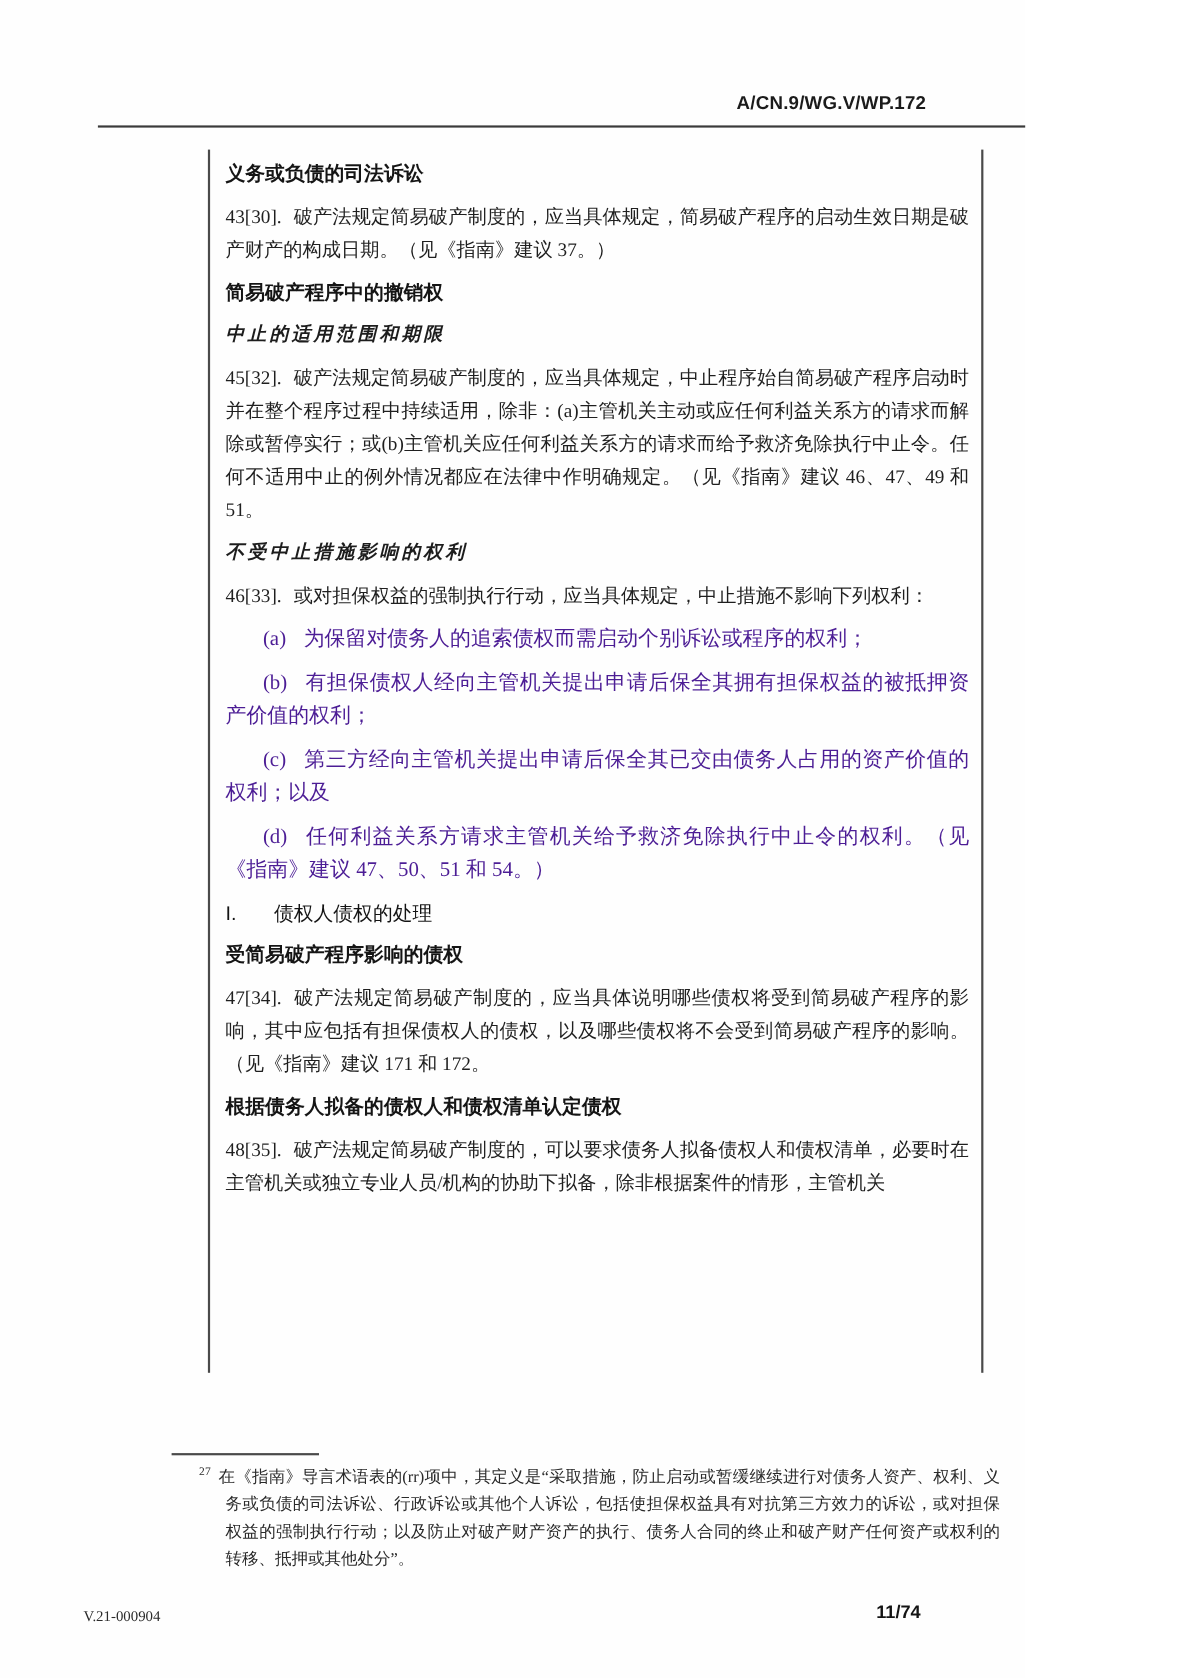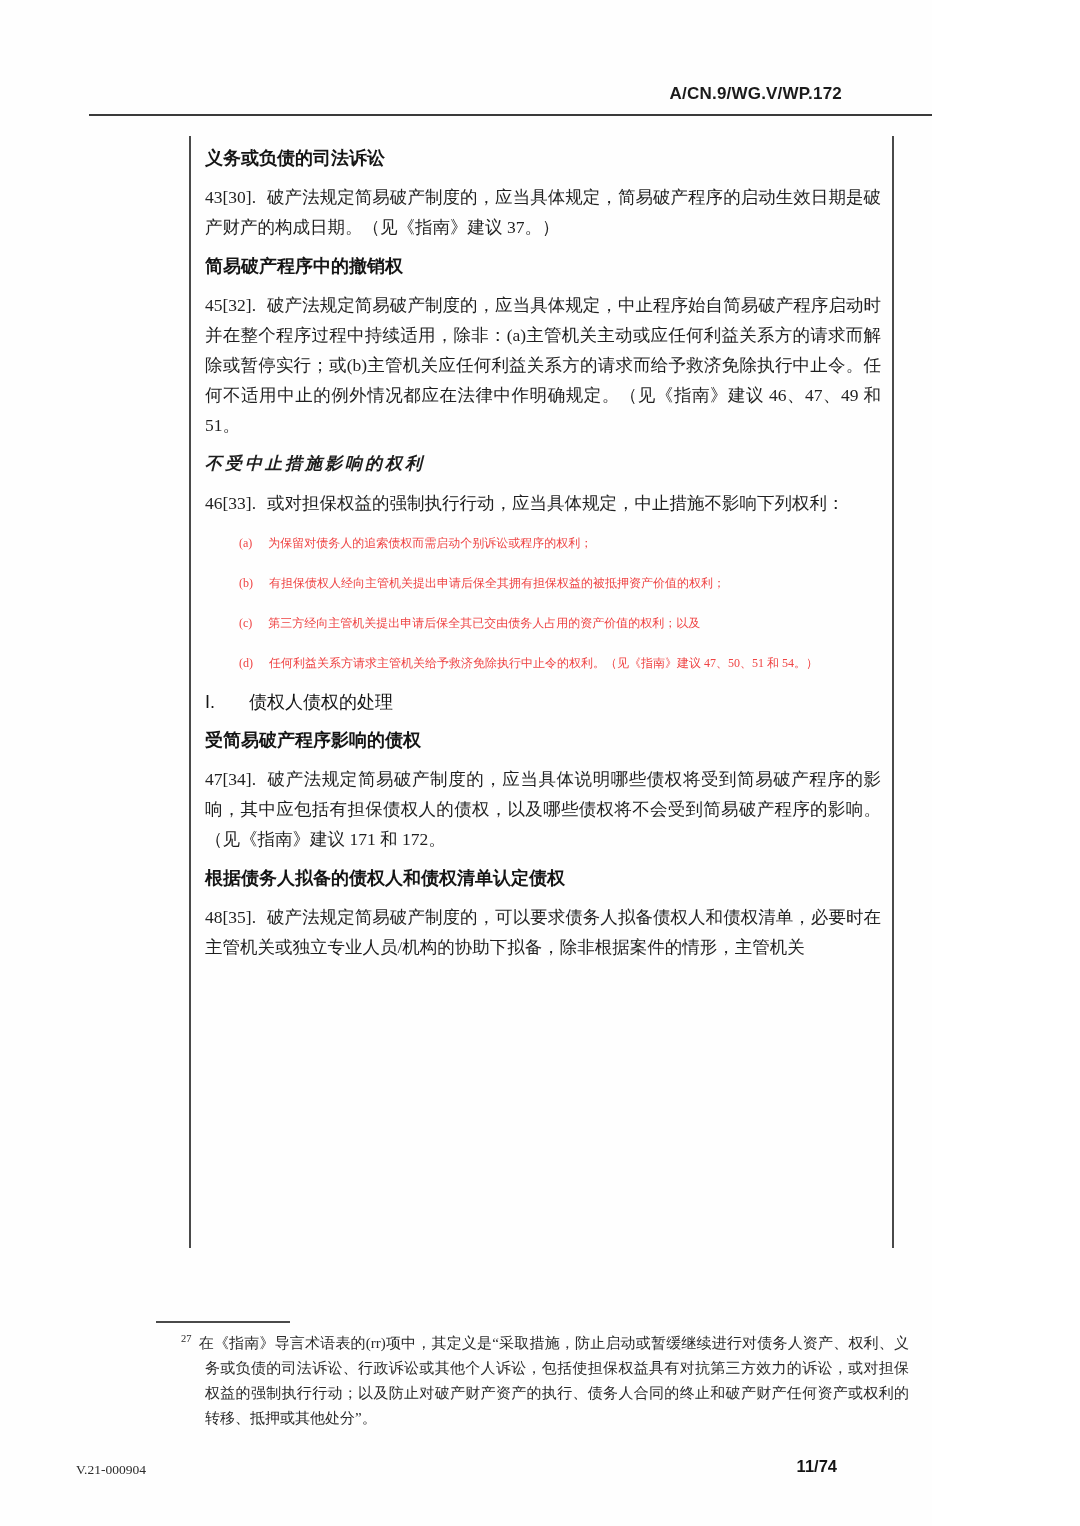--- a/index.html
+++ b/index.html
@@ -81,24 +81,24 @@
   .sh .sh-num { display: inline-block; width: 44px; }
   .para {
     font-size: 17.5px;
     line-height: 30px;
     text-align: justify;
     color: #1f1f1f;
     margin: 0 0 10px 0;
   }
   .para .pnum { margin-right: 11px; }
   .li {
-    font-size: 12px;
+    font-size: 19px;
     line-height: 30px;
     text-align: justify;
-    color: #ef4444;
+    color: #4c1d95;
     margin: 0 0 10px 0;
     text-indent: 34px;
   }
   .li .lmark { margin-right: 16px; }
 
   .footnote-rule {
     position: absolute;
     left: 156px;
     top: 1321px;
     width: 134px;
@@ -156,20 +156,21 @@
   <div class="content">
 
     <h3 class="bh">义务或负债的司法诉讼</h3>
 
     <p class="para"><span class="pnum">43[30].</span><span>破产法规定简易破产制度的，应当具体规定，简易破产程序的启动生效日期是破产财产的构成日期。（见《指南》建议 37。）</span></p>
 
     <h3 class="bh">简易破产程序中的撤销权</h3>
 
 
 
+    <h4 class="ih">中止的适用范围和期限</h4>
 
     <p class="para"><span class="pnum">45[32].</span><span>破产法规定简易破产制度的，应当具体规定，中止程序始自简易破产程序启动时并在整个程序过程中持续适用，除非：(a)主管机关主动或应任何利益关系方的请求而解除或暂停实行；或(b)主管机关应任何利益关系方的请求而给予救济免除执行中止令。任何不适用中止的例外情况都应在法律中作明确规定。（见《指南》建议 46、47、49 和 51。</span></p>
 
     <h4 class="ih">不受中止措施影响的权利</h4>
 
     <p class="para"><span class="pnum">46[33].</span><span>或对担保权益的强制执行行动，应当具体规定，中止措施不影响下列权利：</span></p>
 
     <p class="li"><span class="lmark">(a)</span><span>为保留对债务人的追索债权而需启动个别诉讼或程序的权利；</span></p>
 
     <p class="li"><span class="lmark">(b)</span><span>有担保债权人经向主管机关提出申请后保全其拥有担保权益的被抵押资产价值的权利；</span></p>

